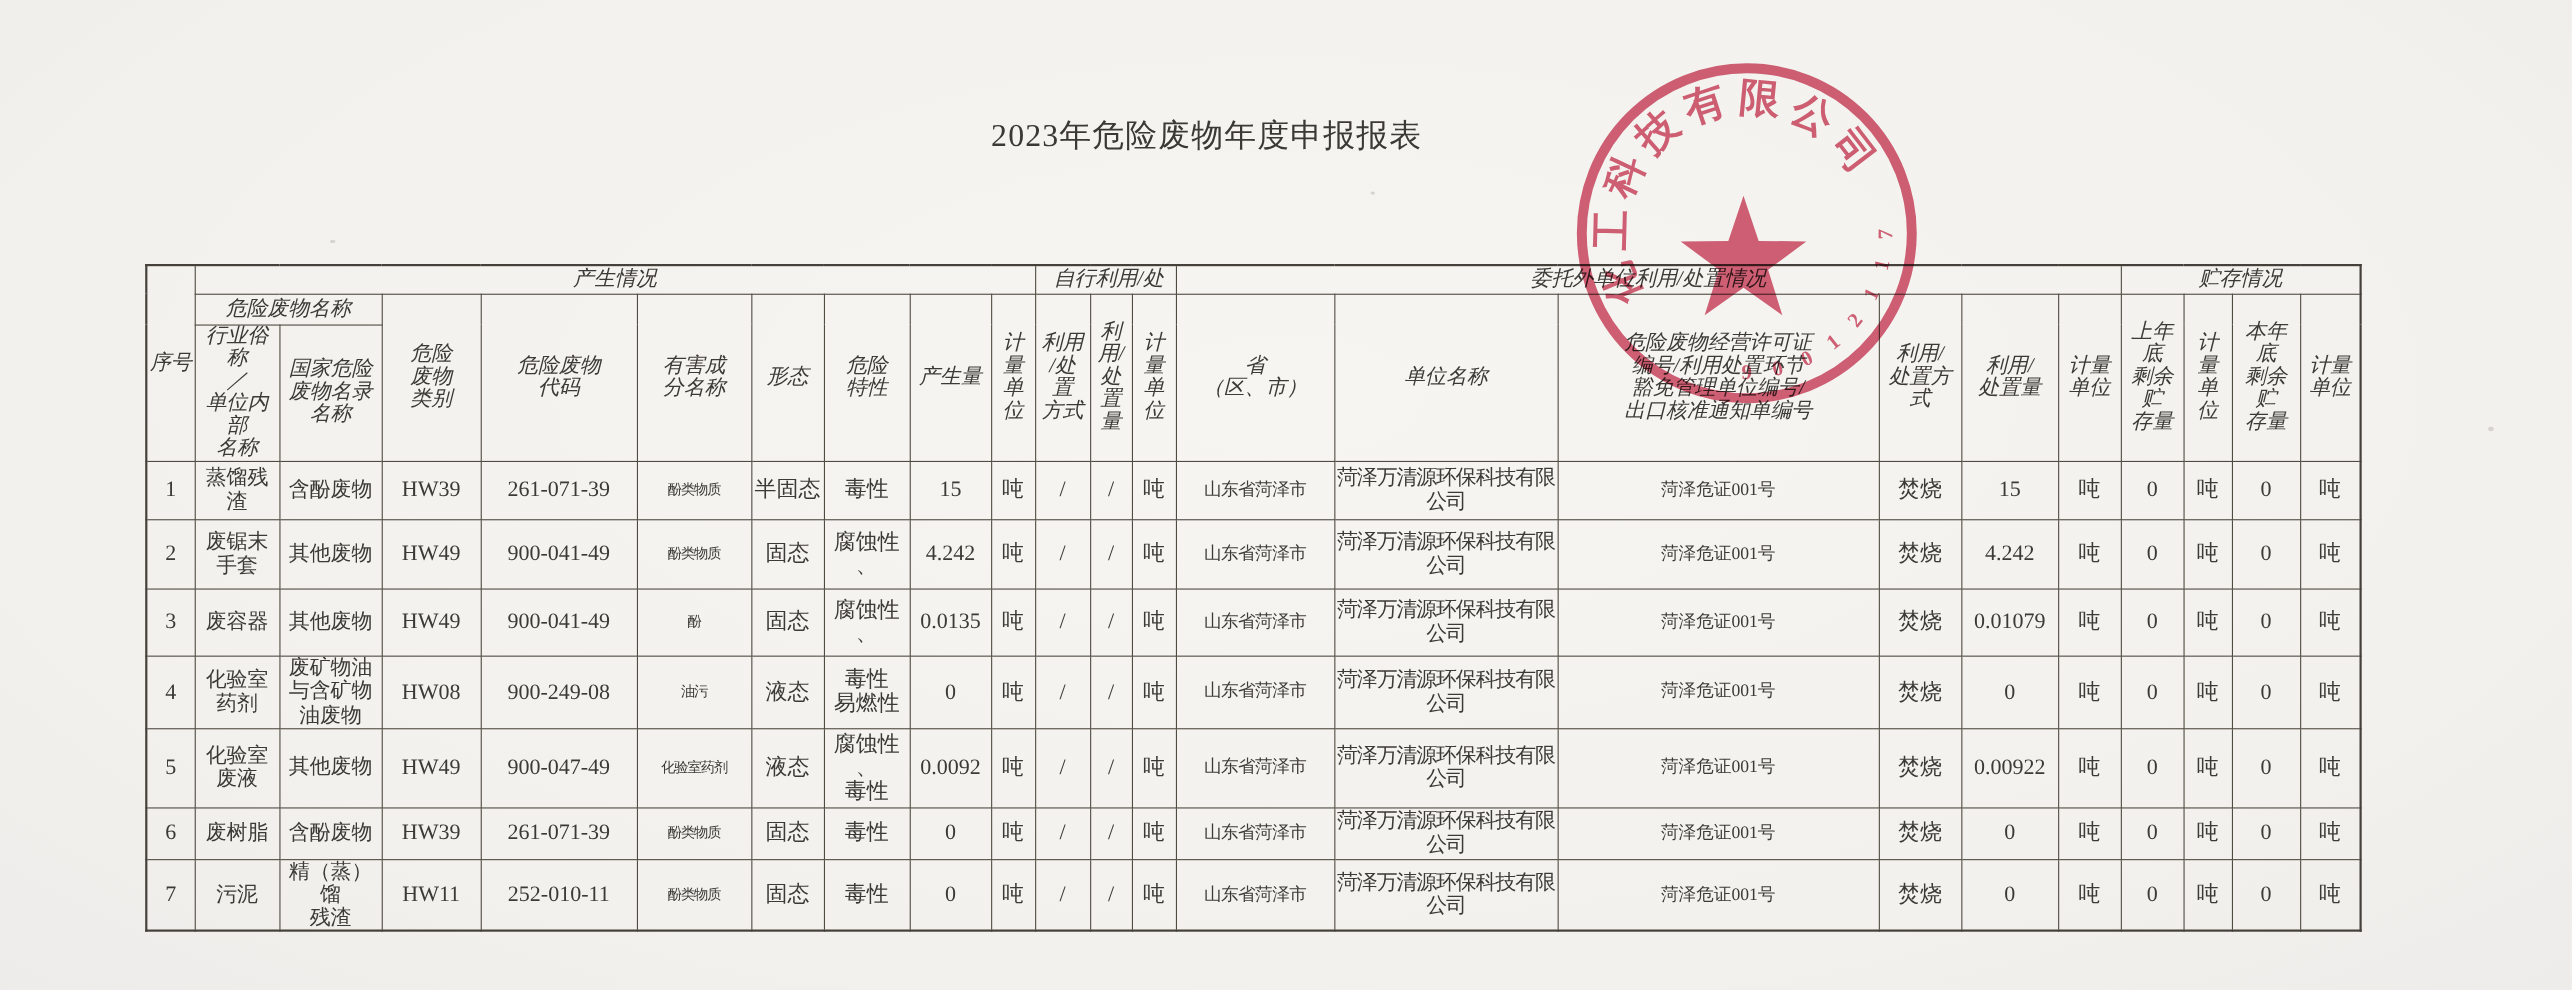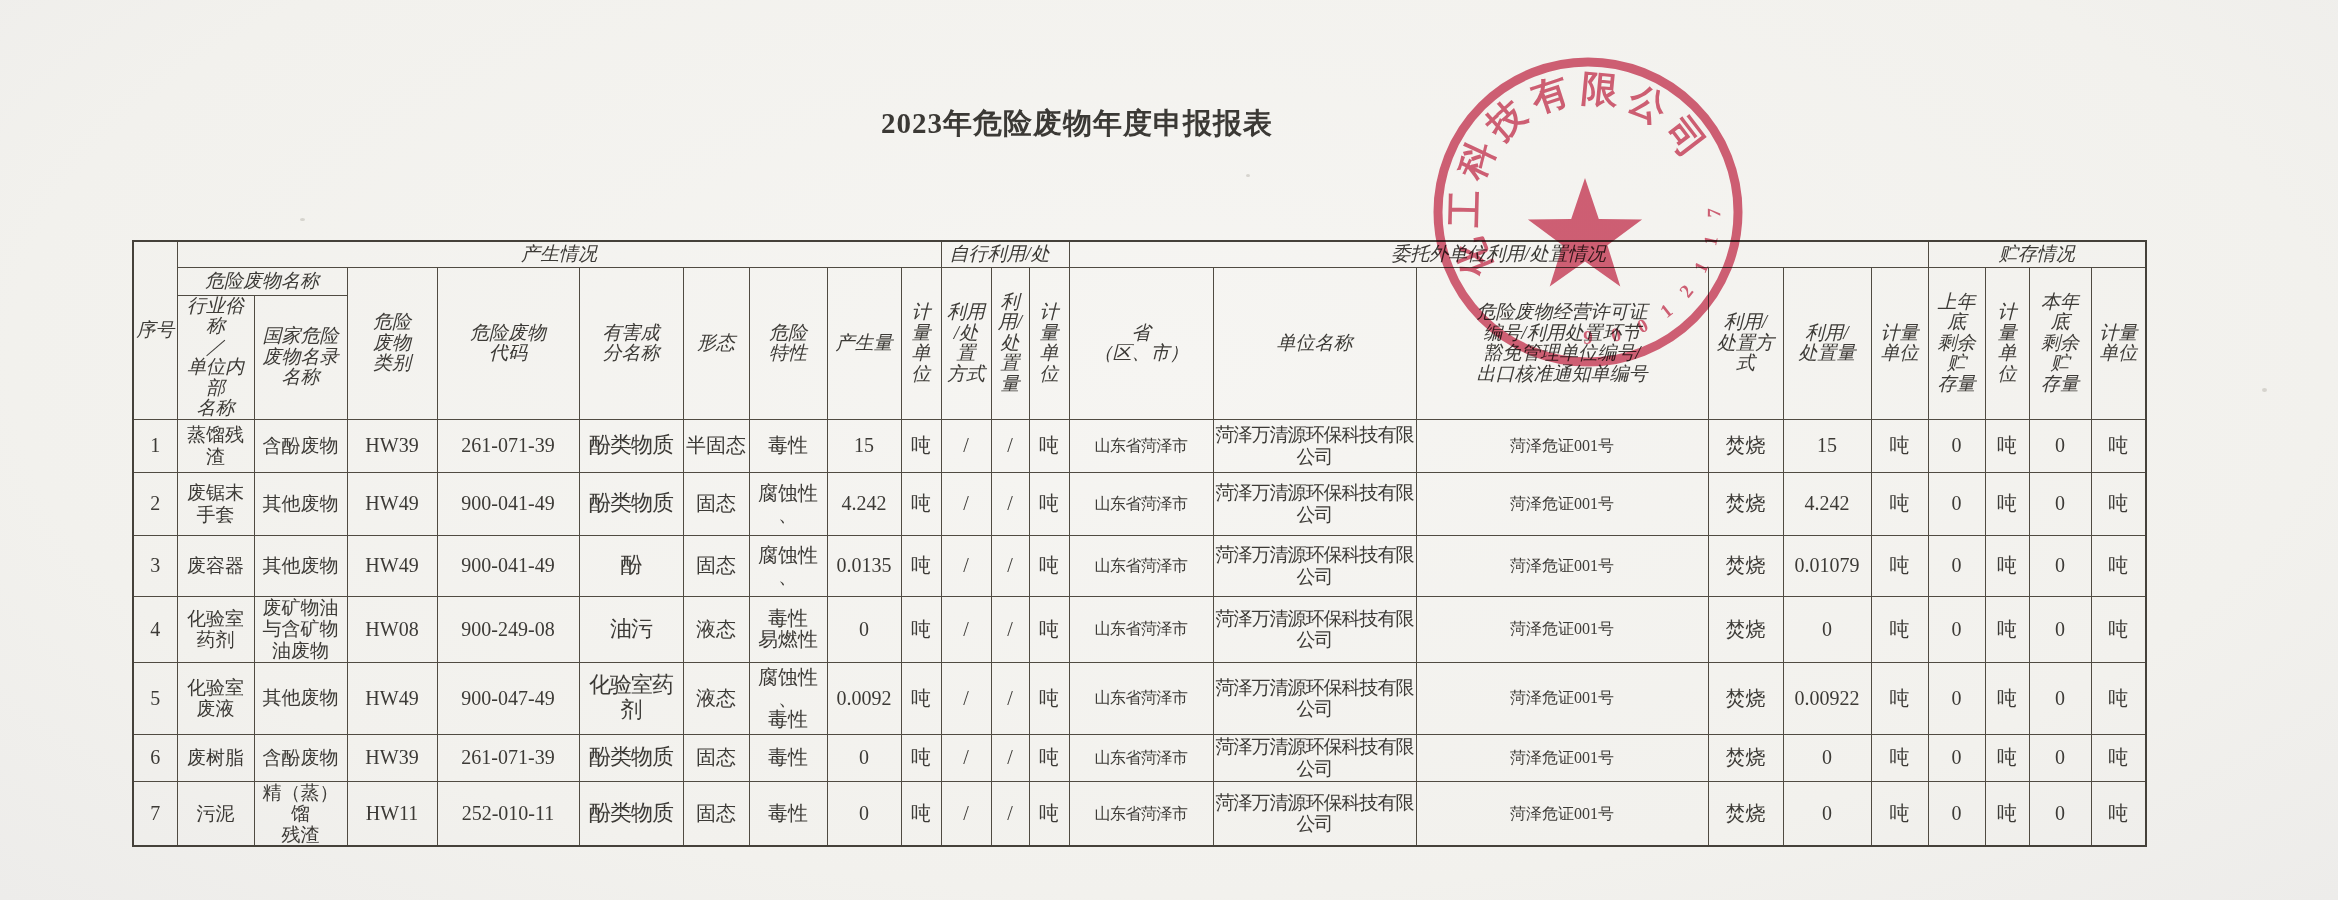--- a/index.html
+++ b/index.html
@@ -3,46 +3,46 @@
 <meta charset="utf-8">
 <style>
   html,body{margin:0;padding:0;}
   body{
     width:2338px;height:900px;overflow:hidden;position:relative;
     background:#f3f2ef;
     background-image:radial-gradient(ellipse at 50% 40%, #f6f5f2 0%, #f2f1ed 70%, #edecea 100%);
     font-family:"Liberation Serif","DejaVu Serif",serif;
   }
   .title{
-    position:absolute;left:881px;top:104px;
-    font-size:29px;letter-spacing:1px;color:#3b3935;white-space:nowrap;font-weight:bold;
+    position:absolute;left:901px;top:104px;
+    font-size:29px;letter-spacing:1px;color:#3b3935;white-space:nowrap;
   }
   .sheet{
     position:absolute;left:132px;top:240px;width:2013px;
     border-collapse:collapse;table-layout:fixed;
     color:#3c3a36;border:2px solid #45413a;
   }
   .sheet td{
     border:1.6px solid #504b42;text-align:center;vertical-align:middle;
     white-space:pre-line;padding:0 2px;font-size:20px;line-height:1.12;overflow:hidden;
   }
   tr.h-group{height:26px}
   tr.h-name{height:28px}
   tr.h-sub{height:86px}
   tr.h-group td, tr.h-name td, tr.h-sub td{font-size:19px;line-height:1.08;font-style:italic;}
-  td.gh-self{text-align:left;white-space:nowrap;padding-left:8px;}
+  td.gh-self{text-align:center;white-space:nowrap;padding-left:8px;}
   tbody.rows tr:nth-child(1){height:53px}
   tbody.rows tr:nth-child(2){height:63px}
   tbody.rows tr:nth-child(3){height:61px}
   tbody.rows tr:nth-child(4){height:66px}
   tbody.rows tr:nth-child(5){height:72px}
   tbody.rows tr:nth-child(6){height:47px}
   tbody.rows tr:nth-child(7){height:51px}
   tbody.rows td.c2, tbody.rows td.c3{font-size:19px}
-  tbody.rows td.c6{font-size:22px;letter-spacing:-1px}
+  tbody.rows td.c6{font-size:13px;letter-spacing:-1px}
   tbody.rows td.c14{font-size:16px;letter-spacing:-0.5px}
   tbody.rows td.c15{font-size:19px;letter-spacing:-1px}
   tbody.rows td.c16{font-size:16px}
   tbody.rows td.c8{line-height:1.05}
   .stamp{
     position:absolute;left:0;top:0;width:2338px;height:900px;
     pointer-events:none;mix-blend-mode:multiply;opacity:.84;filter:blur(.3px);
   }
   .stamp-char{font-family:"Liberation Serif","DejaVu Serif",serif;font-weight:bold;font-size:37px;text-anchor:middle;dominant-baseline:middle;}
   .stamp-num{font-family:"Liberation Serif","DejaVu Serif",serif;font-weight:bold;font-size:19px;text-anchor:middle;dominant-baseline:middle;}

